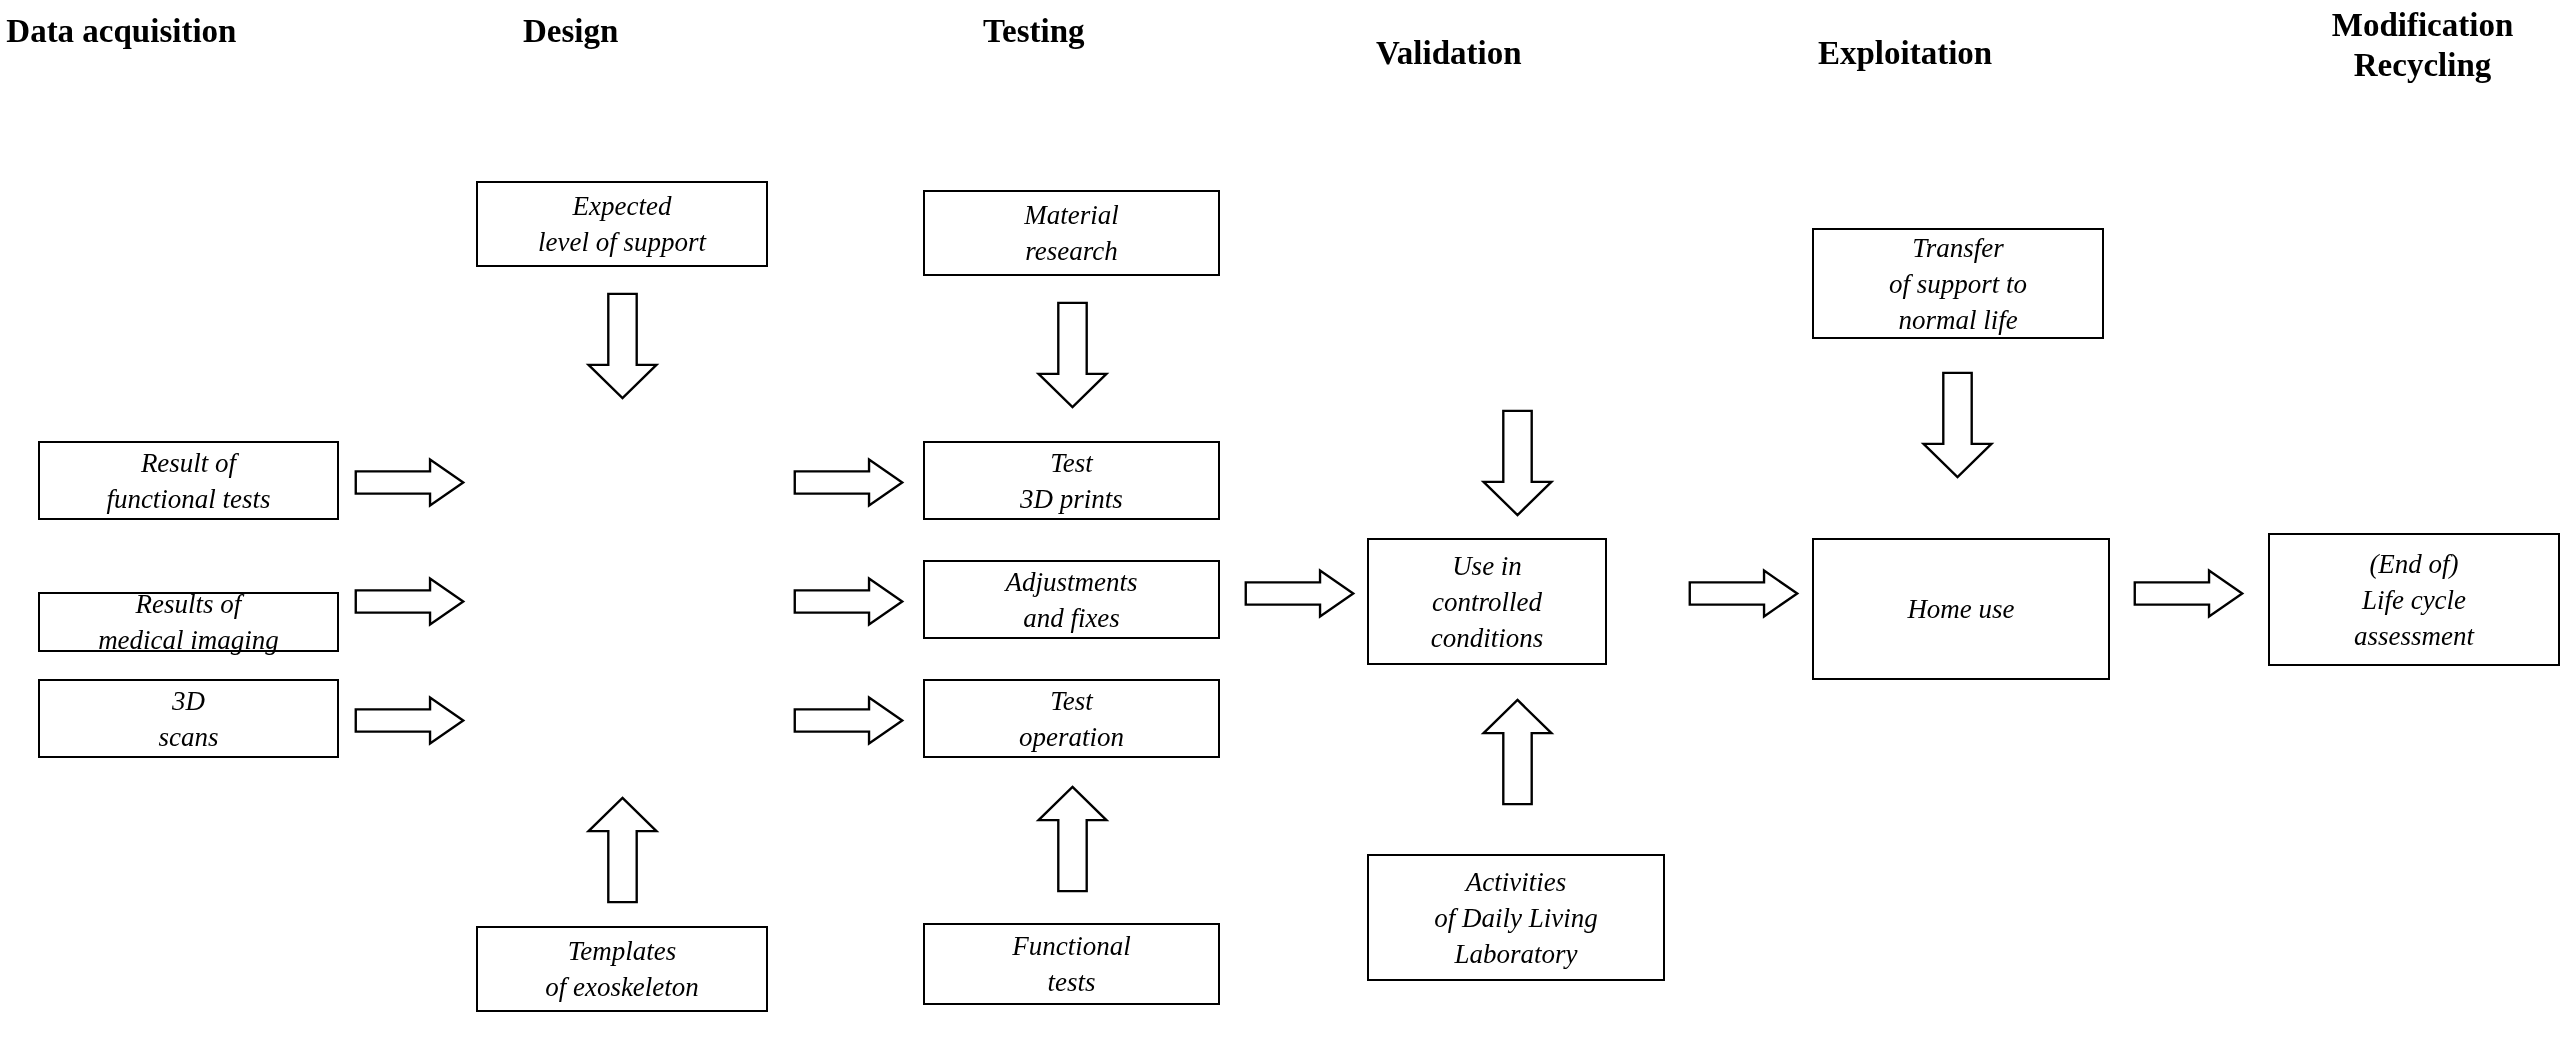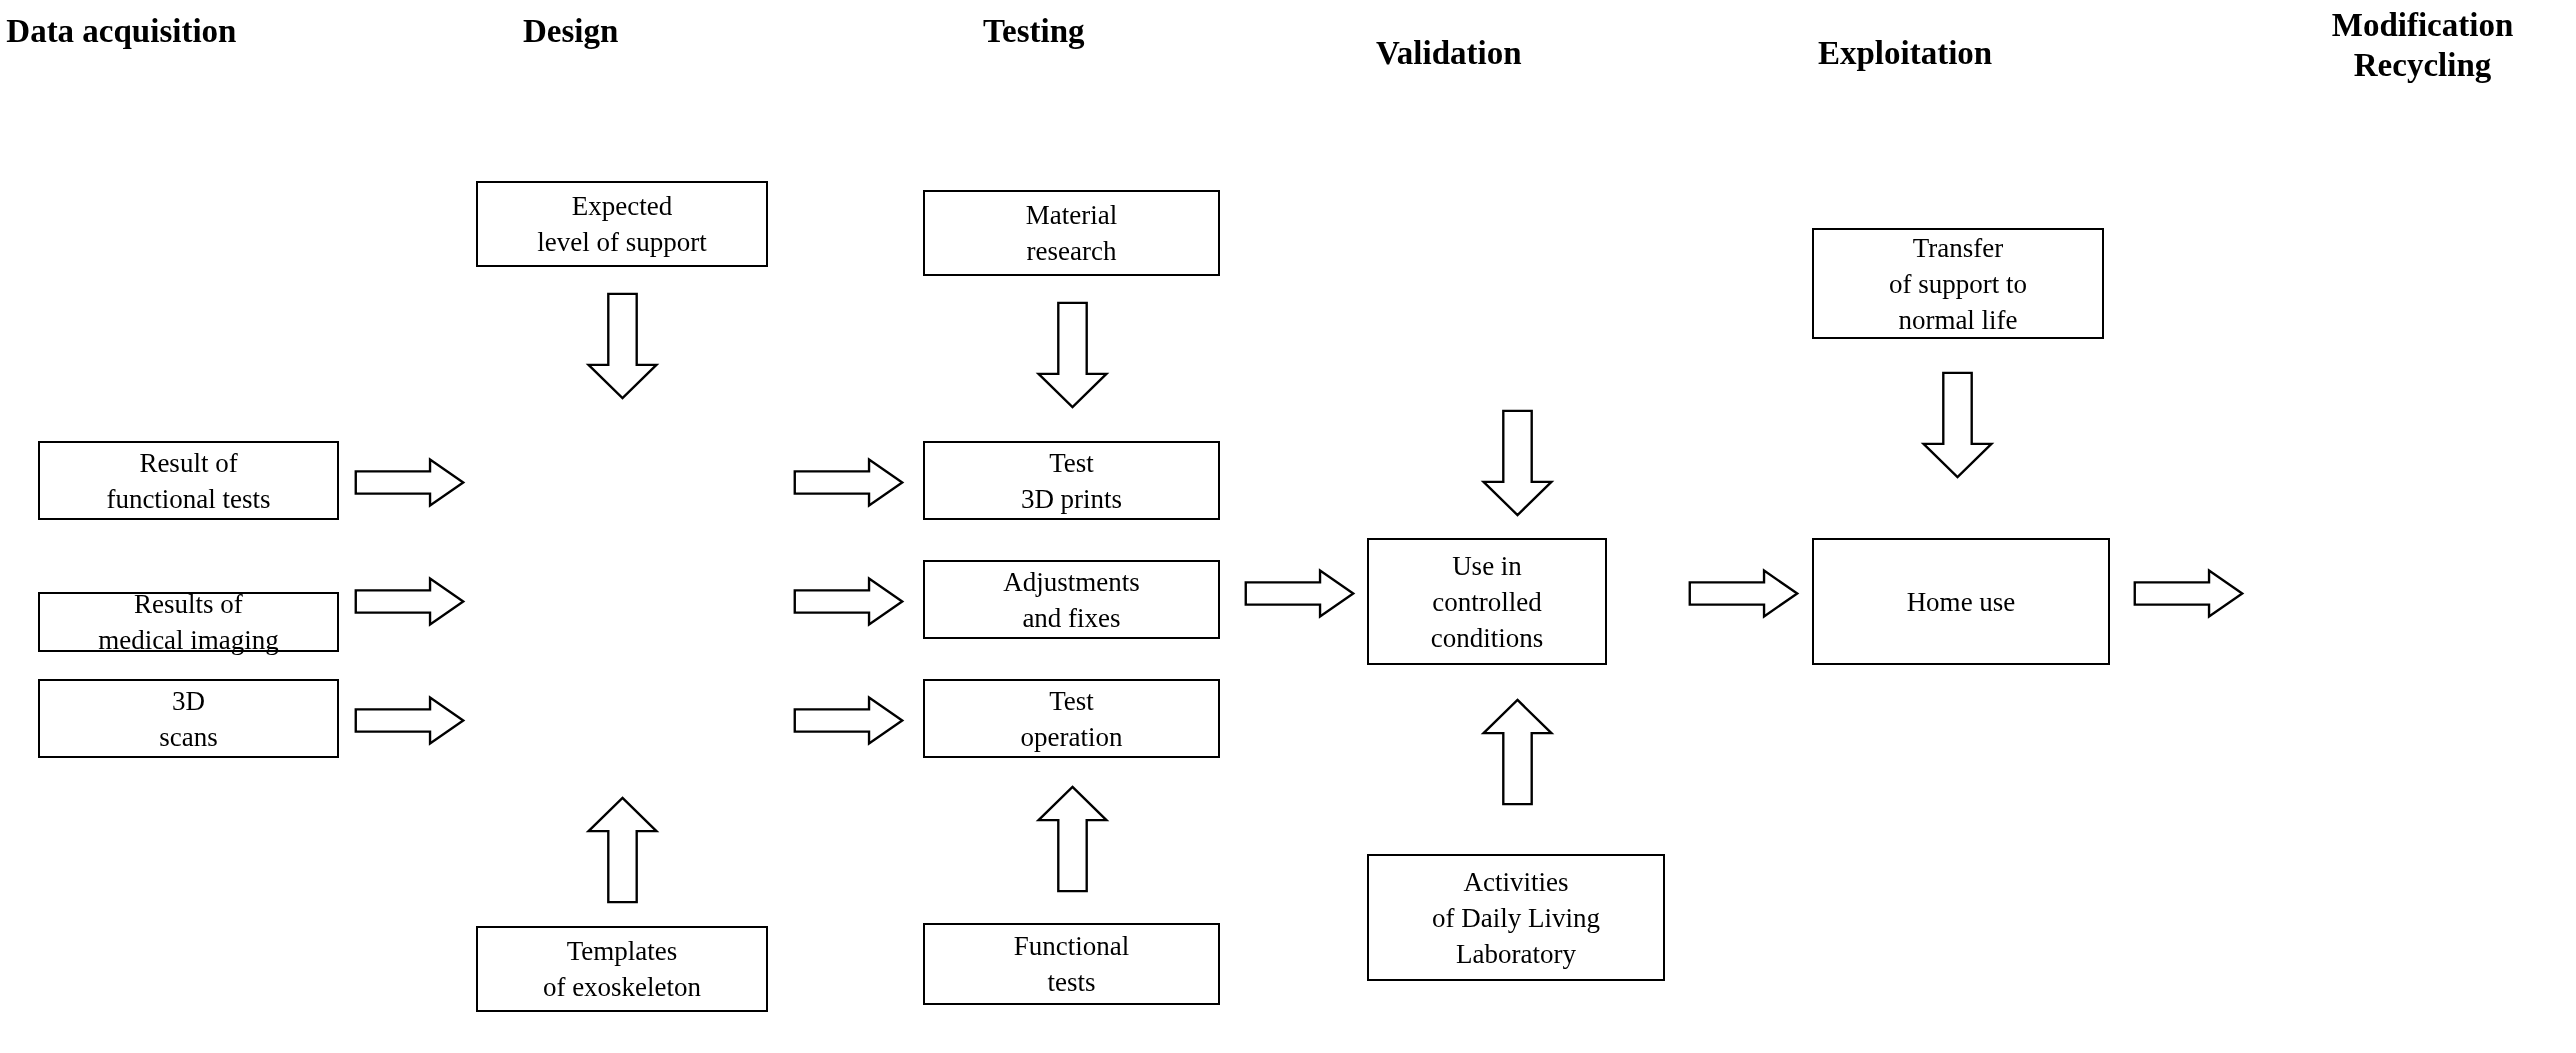--- a/index.html
+++ b/index.html
@@ -37,20 +37,21 @@
     display: flex;
     align-items: center;
     justify-content: center;
     text-align: center;
   }
   .node-label {
     font-size: 27px;
     line-height: 36px;
     white-space: pre-line;
     color: #000;
+    font-style: italic;
   }
 
   
   .arrow {
     position: absolute;
   }
   .arrow svg {
     display: block;
     overflow: visible;
   }
@@ -232,25 +233,30 @@
 of support to
 normal life</span>
   </div>
 
   <div class="arrow" style="left:1922px; top:371px; width:71px; height:108px;">
     <svg viewBox="0 0 90 136" width="71" height="108" aria-hidden="true">
       <path d="M 27 2 L 63 2 L 63 92 L 88 92 L 45 134 L 2 92 L 27 92 Z"></path>
     </svg>
   </div>
 
-  <div class="node-box" style="left:1812px; top:538px; width:298px; height:127px;">
+  <div class="node-box" style="left:1812px; top:538px; width:298px; height:142px;">
     <span class="node-label">Home use</span>
   </div>
 
   <div class="arrow" style="left:2133px; top:569px; width:111px; height:49px;">
     <svg viewBox="0 0 140 62" width="111" height="49" aria-hidden="true">
       <path d="M 2 17 L 96 17 L 96 2 L 138 31 L 96 60 L 96 45 L 2 45 Z"></path>
     </svg>
   </div>
 
+  <div class="node-box" style="left:2268px; top:533px; width:292px; height:133px;">
+    <span class="node-label">(End of)
+Life cycle
+assessment</span>
+  </div>
 
 </div>
 
 
 </body></html>

